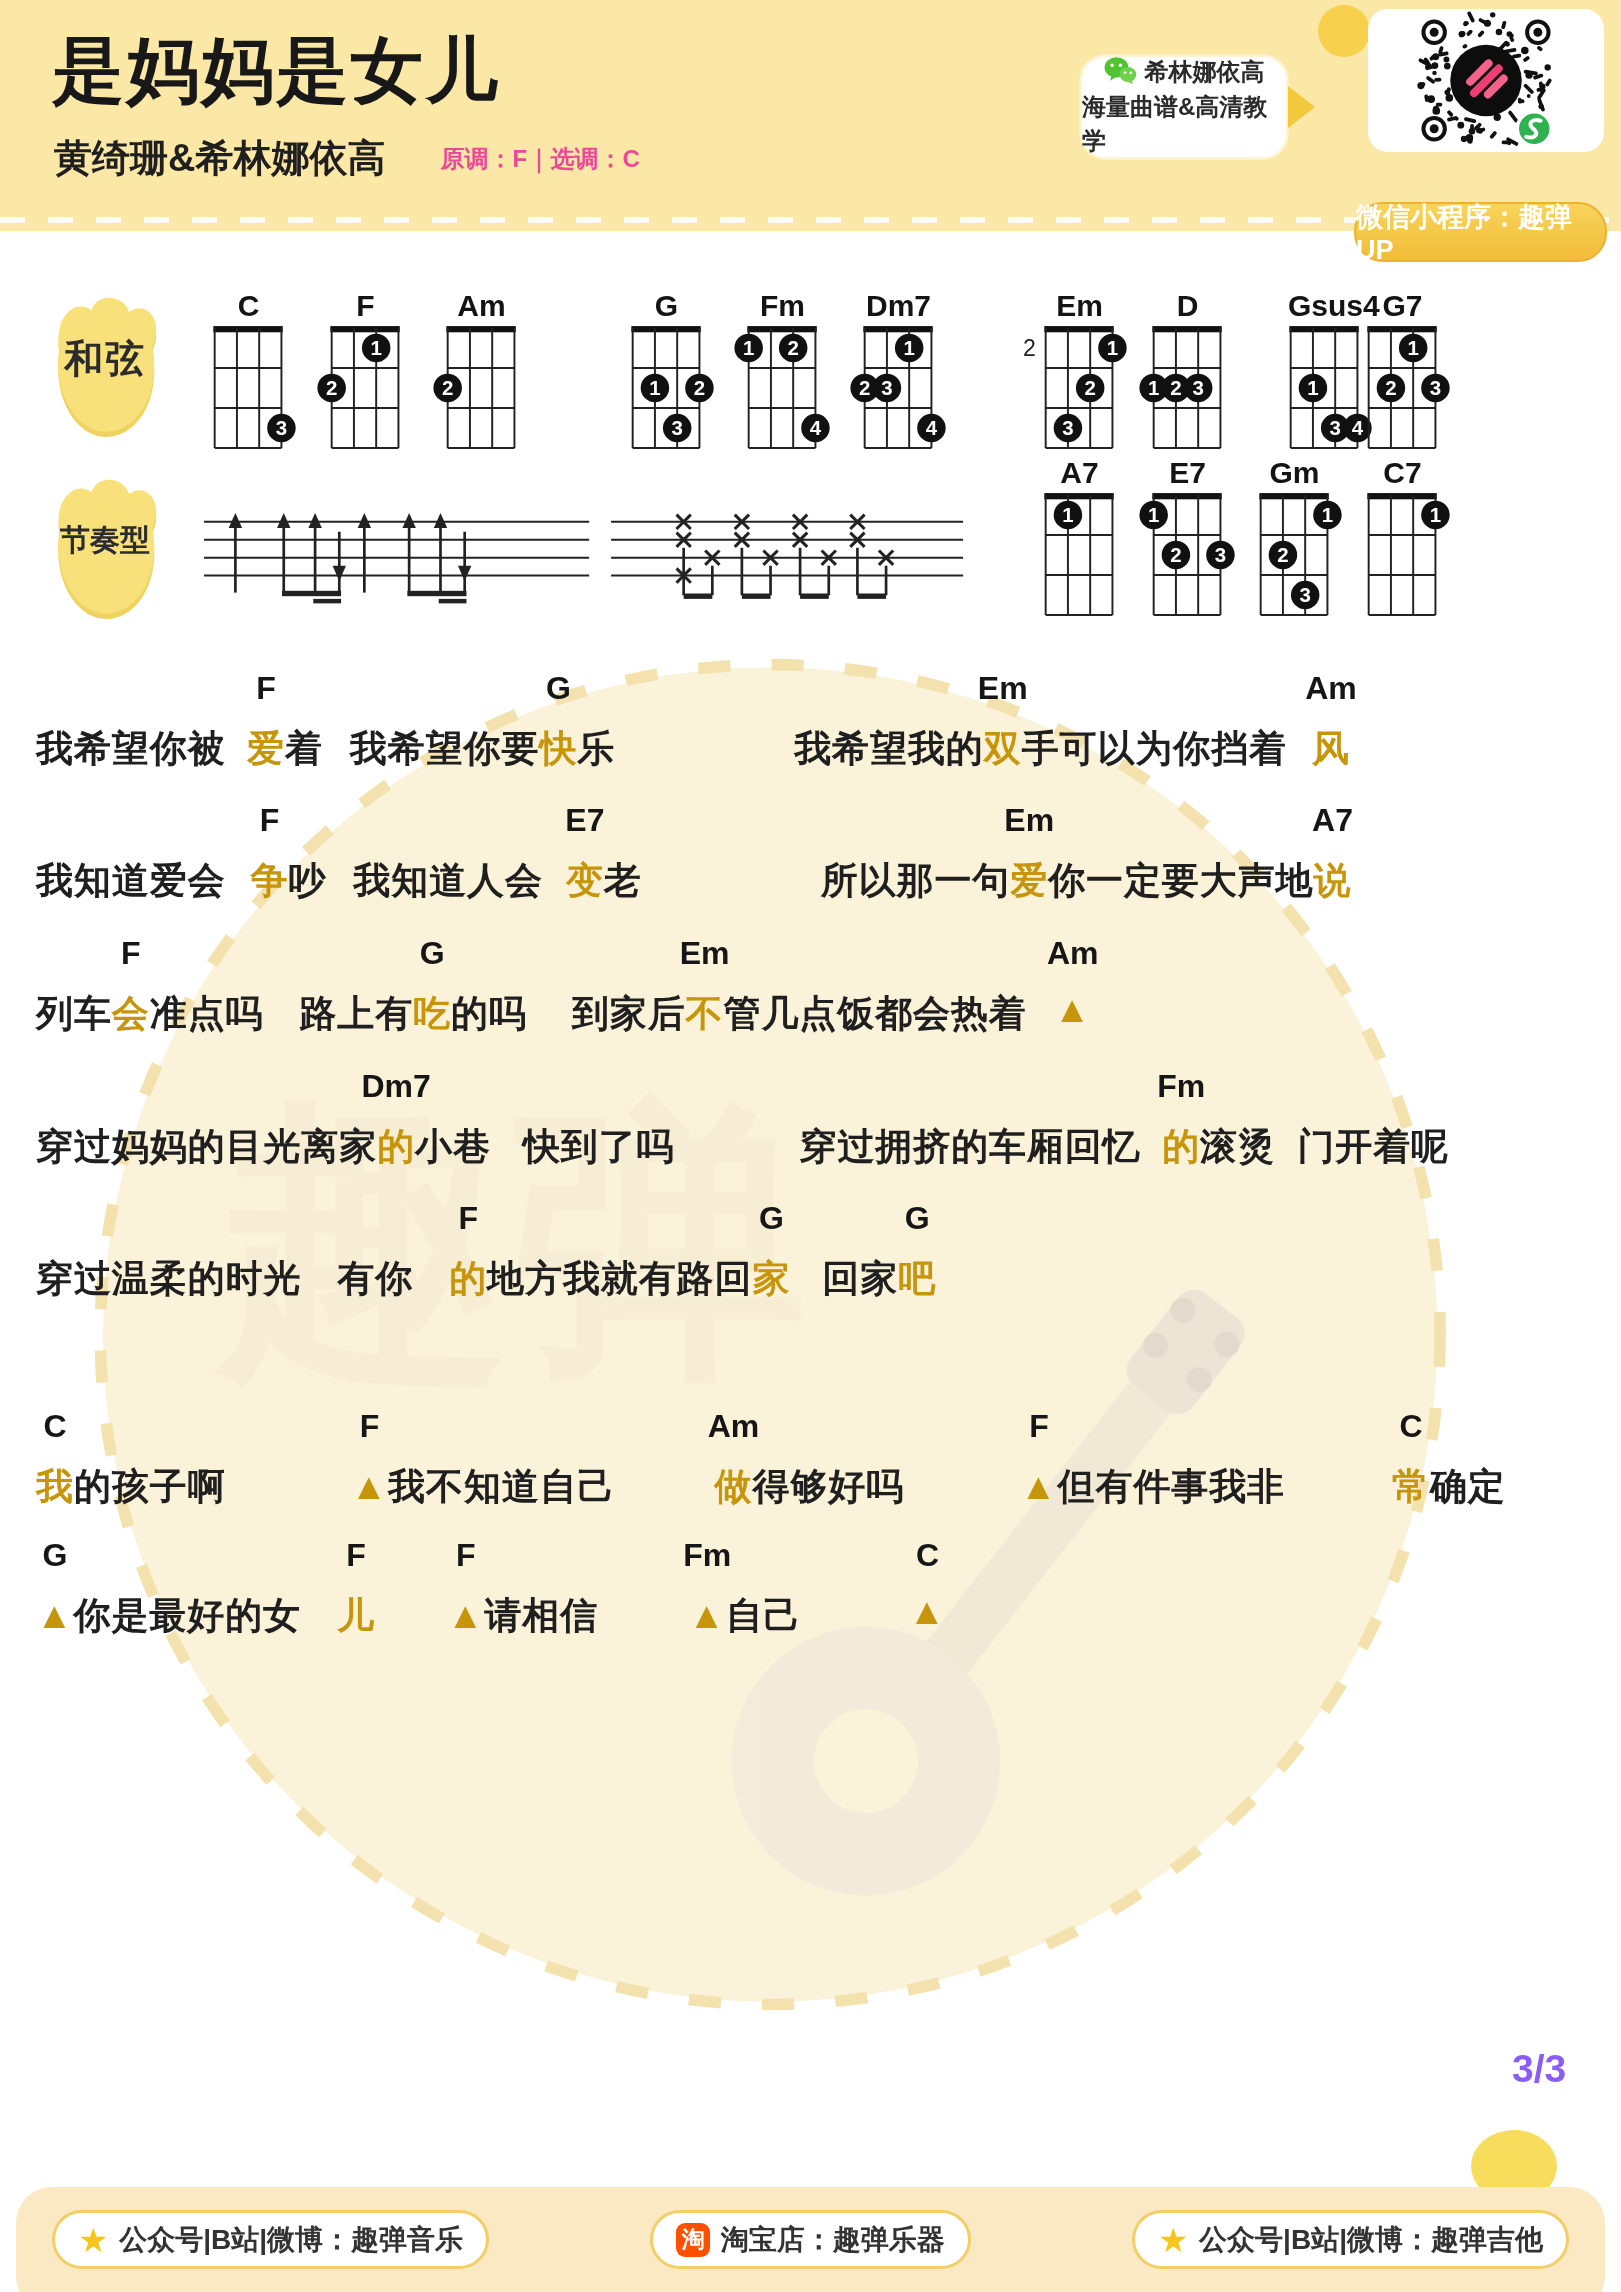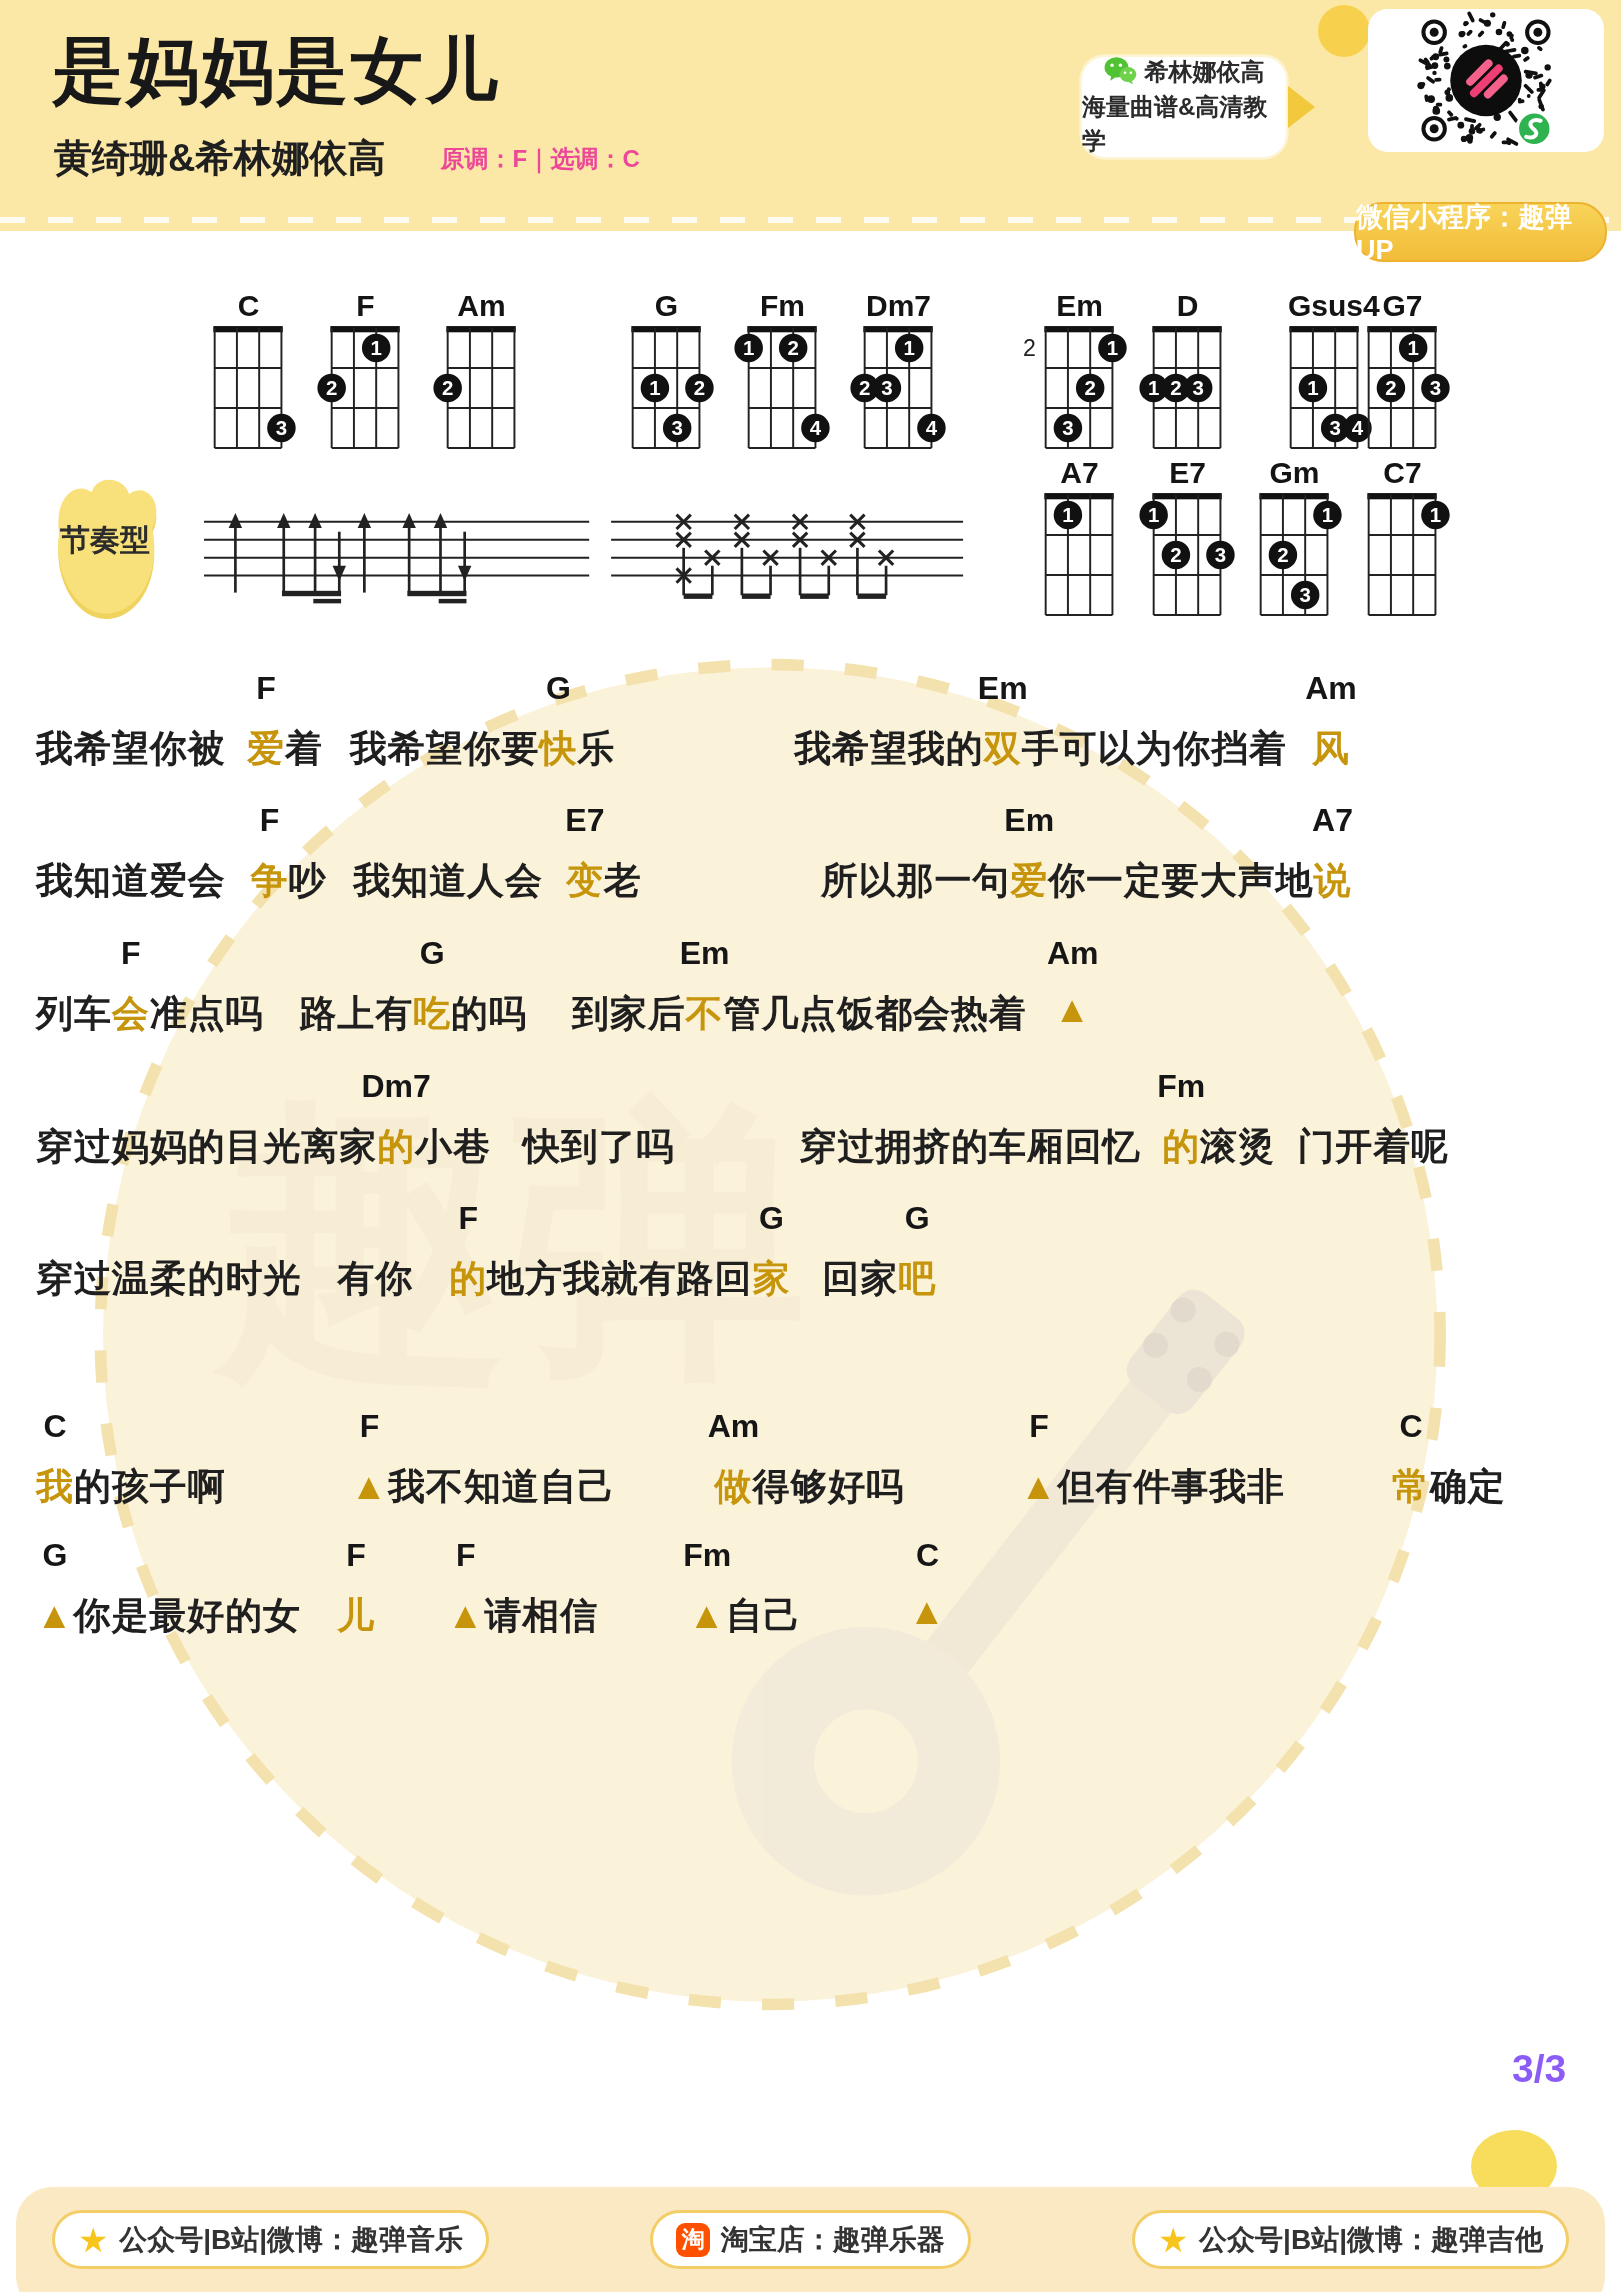--- a/index.html
+++ b/index.html
@@ -205,20 +205,27 @@
           <rect x="114" y="64" width="38" height="9" rx="4.5" fill="#F4628C"></rect>
           <rect x="108" y="76" width="48" height="9" rx="4.5" fill="#EE3F74"></rect>
           <rect x="118" y="88" width="34" height="9" rx="4.5" fill="#F4628C"></rect>
         </g>
         <circle cx="186" cy="134" r="19" fill="#2FB350" stroke="#fff" stroke-width="4"></circle>
         <path d="M 193,125 c -10,-3 -15,4 -8,9 c 7,5 2,12 -8,9" fill="none" stroke="#fff" stroke-width="4.5" stroke-linecap="round"></path>
       </svg>
   </div>
   <div class="mini-pill">微信小程序：趣弹UP</div>
 
+  <div class="blob chords-blob">
+    <svg width="120" height="150" viewBox="0 0 134 168">
+      <path d="M16,68 C8,116 34,162 68,162 C104,162 130,118 120,66 C134,36 112,14 94,28 C88,8 58,6 52,26 C32,12 10,36 16,68 Z" fill="#EFD35E" transform="translate(0,6)"></path>
+      <path d="M16,68 C8,116 34,162 68,162 C104,162 130,118 120,66 C134,36 112,14 94,28 C88,8 58,6 52,26 C32,12 10,36 16,68 Z" fill="#F8E07A"></path>
+    </svg>
+    <span class="blob-label">和弦</span>
+  </div>
   <div class="blob rhythm-blob">
     <svg width="120" height="150" viewBox="0 0 134 168">
       <path d="M16,68 C8,116 34,162 68,162 C104,162 130,118 120,66 C134,36 112,14 94,28 C88,8 58,6 52,26 C32,12 10,36 16,68 Z" fill="#EFD35E" transform="translate(0,6)"></path>
       <path d="M16,68 C8,116 34,162 68,162 C104,162 130,118 120,66 C134,36 112,14 94,28 C88,8 58,6 52,26 C32,12 10,36 16,68 Z" fill="#F8E07A"></path>
     </svg>
     <span class="blob-label">节奏型</span>
   </div>
 
   <div id="chord-row1">
       <div class="chord-cell" style="left: 212px; top: 290px;">

